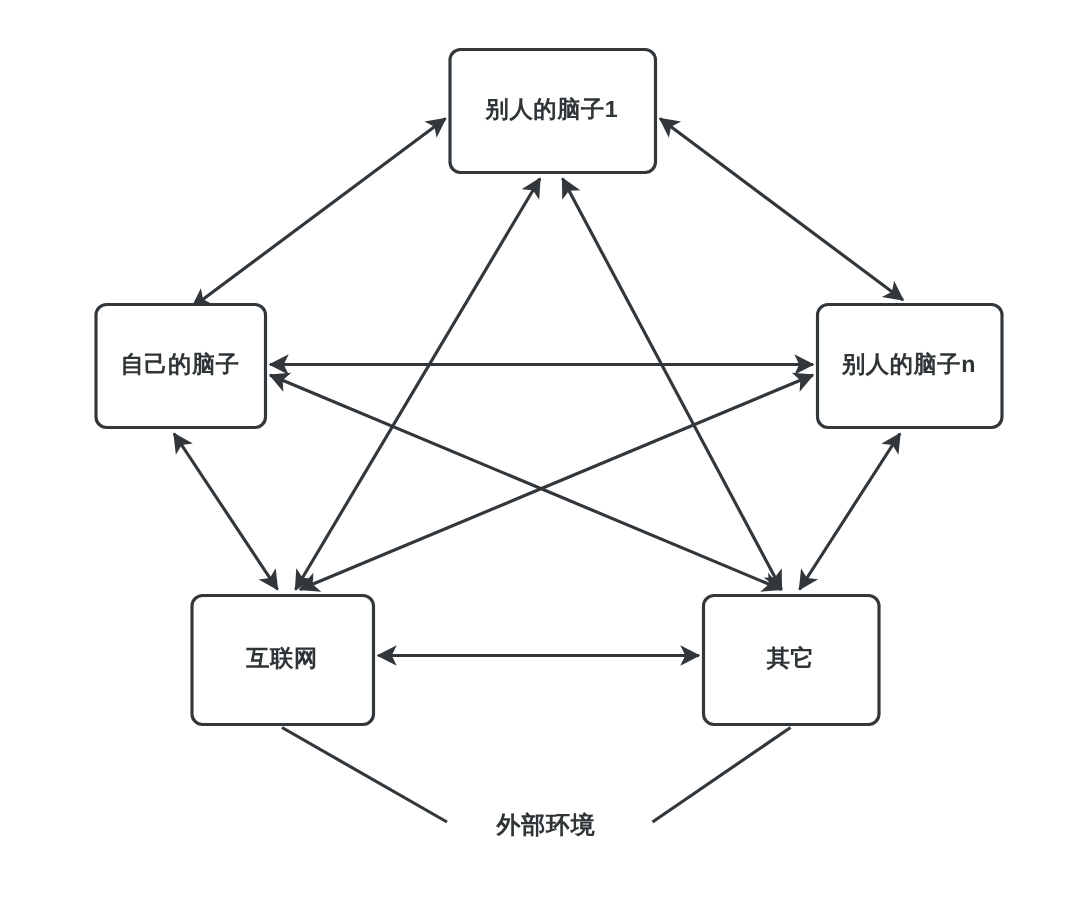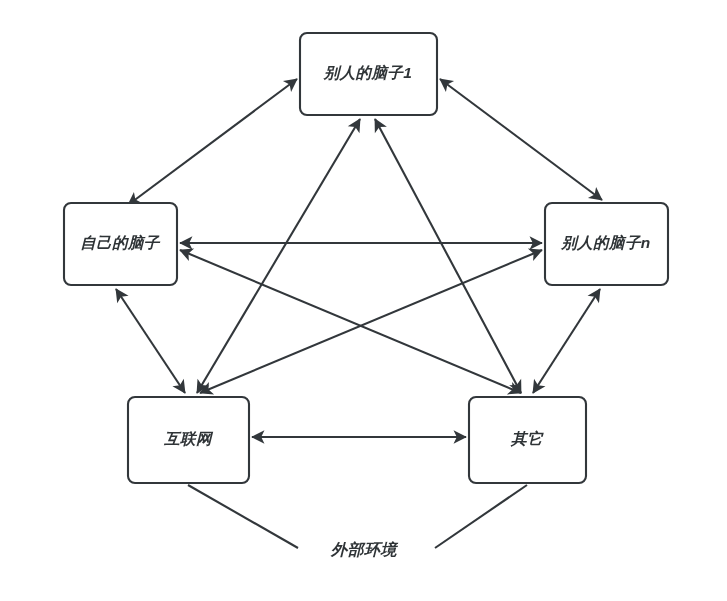--- a/index.html
+++ b/index.html
@@ -12,21 +12,20 @@
     height: 601px;
     position: relative;
     overflow: hidden;
     font-family: "Liberation Sans", "DejaVu Sans", sans-serif;
   }
   #diagram-root {
     position: absolute;
     inset: 0;
     width: 672px;
     height: 601px;
-    font-style: italic;
   }
   svg.diagram-canvas {
     position: absolute;
     top: 0;
     left: 0;
     width: 727px;
     height: 601px;
     display: block;
   }
   .node-box {

